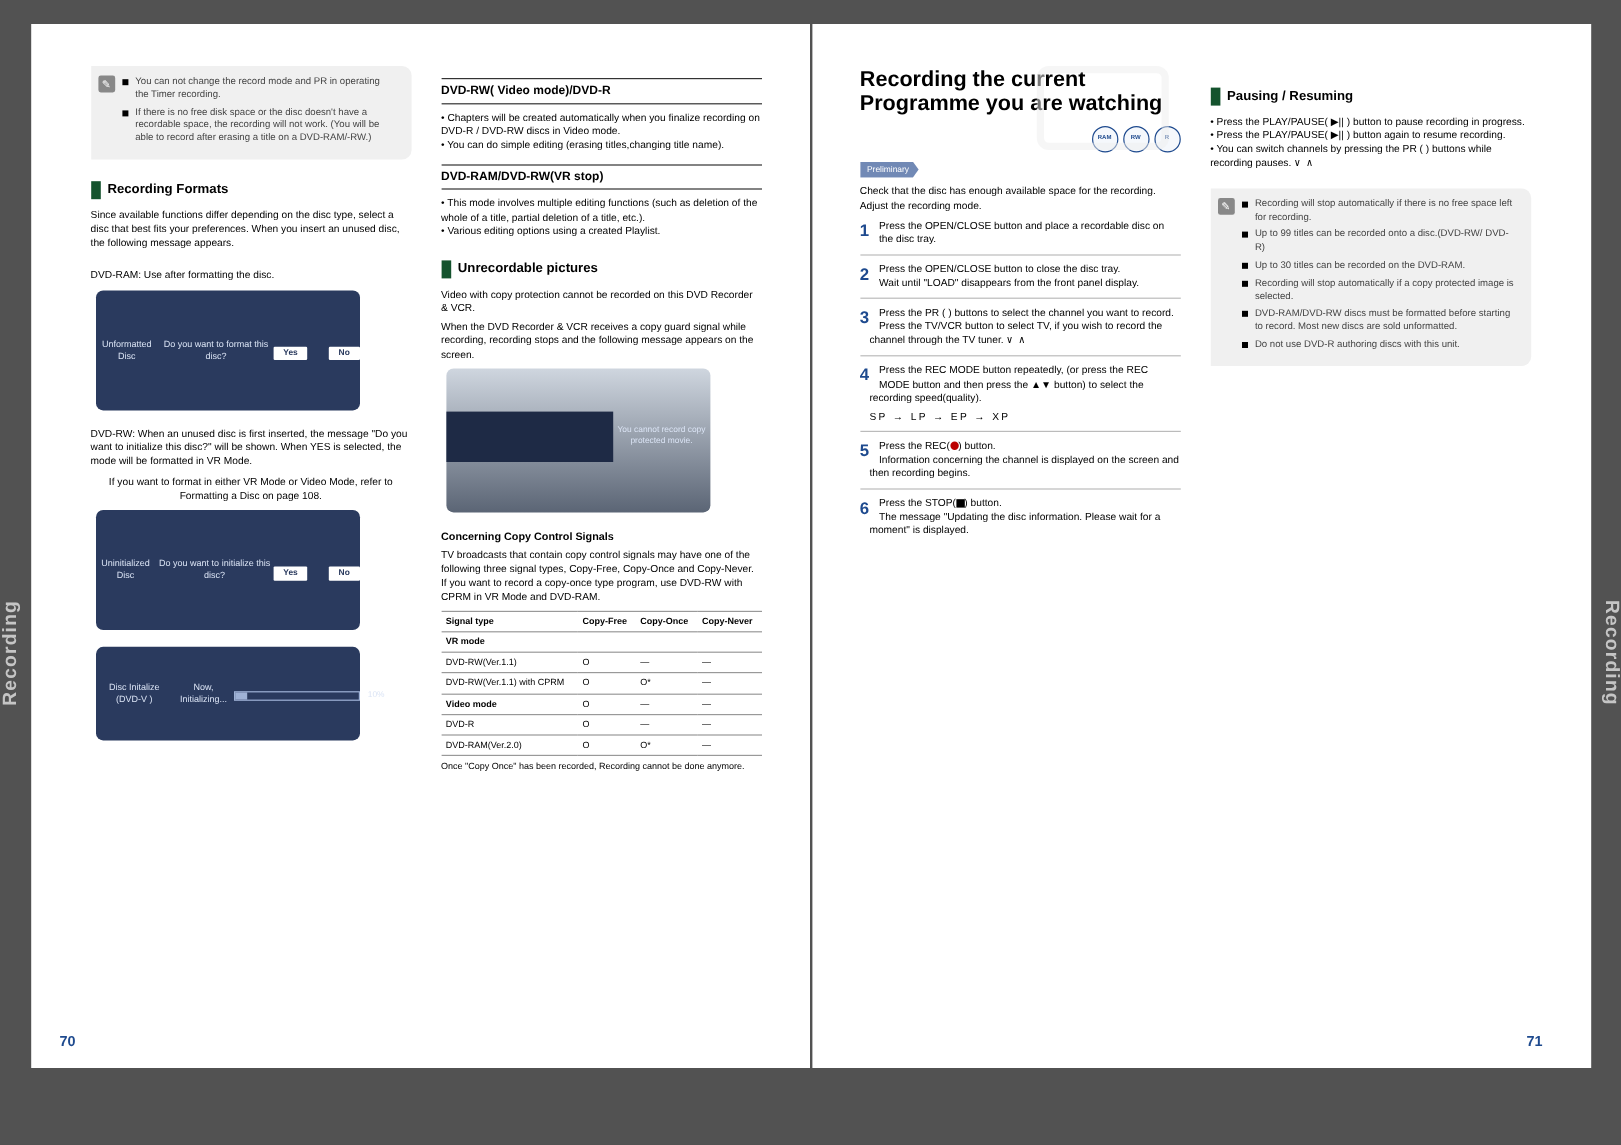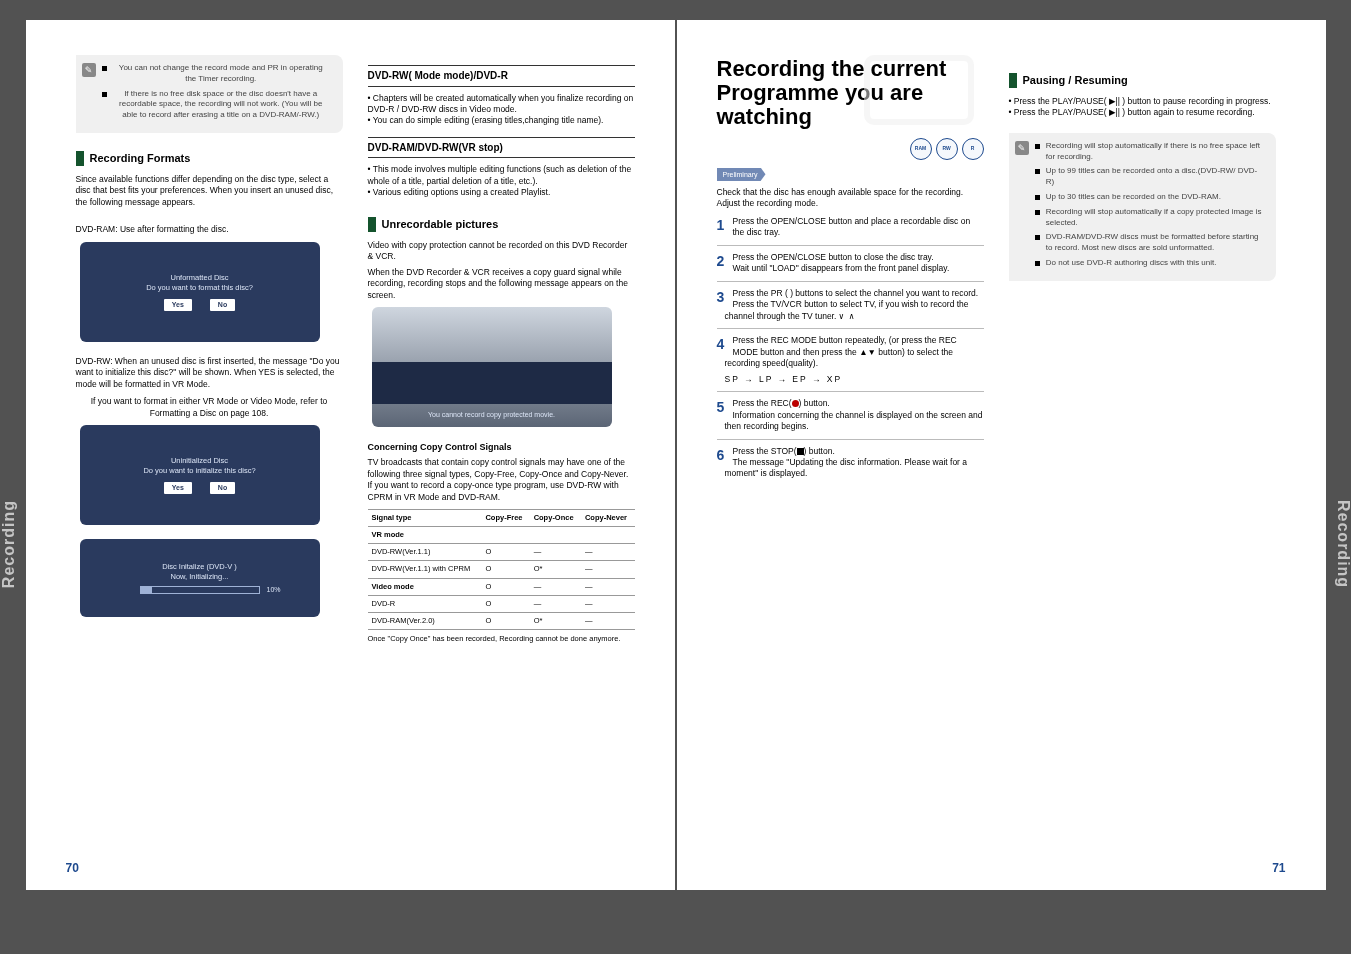--- a/index.html
+++ b/index.html
@@ -45,22 +45,22 @@
     border-left:8px solid #14532d; padding-left:6px;
     margin: 18px 0 8px 0; color:#000;
   }
   .sub-head {
     font-weight:bold; font-size:10px;
     border-top:1px solid #333; border-bottom:1px solid #333;
     padding:3px 0; margin: 10px 0 6px 0;
   }
   .screen {
     background:#2a3a5e; border-radius:6px;
-    color:#dbe4f5; width:240px; height:100px;
-    display:flex; flex-direction:column; justify-content:center; align-items:center;
+    color:#dbe4f5; width:220px; height:100px;
+    display:flex; flex-direction:row; justify-content:center; align-items:center;
     font-size:7.5px; margin: 6px 0 14px 4px; text-align:center;
   }
   .screen .btns { margin-top:6px; display:flex; gap:18px;}
   .screen .btn { background:#fff; color:#2a3a5e; font-size:7px; padding:1px 8px; border-radius:1px; font-weight:bold;}
   .screen.photo {
     background: linear-gradient(#cfd6df,#5b6575);
     justify-content:flex-end; padding:0; height:120px;
   }
   .screen.photo .bar { width:100%; height:42px; background:#1e2a45; margin-bottom:6px;}
   .progress { width:120px; height:8px; border:1px solid #9fb2d6; position:relative; margin-top:4px;}
@@ -73,23 +73,23 @@
     border-top:1px solid #999; border-bottom:1px solid #999;
     padding:3px 4px; text-align:left; vertical-align:top;
   }
   .side-tab {
     position:absolute; writing-mode:vertical-rl;
     font-weight:bold; color:#c5c5c5; font-size:16px; letter-spacing:1px;
   }
   .side-tab.left { left:-28px; top:480px; transform:rotate(180deg);}
   .side-tab.right { right:-28px; top:480px;}
   .pagenum { position:absolute; bottom:14px; font-weight:bold; font-size:12px; color:#1e4a8e;}
-  .pagenum.l { left:40px;} .pagenum.r { right:40px;}
+  .pagenum.l { left:24px;} .pagenum.r { right:40px;}
   .hero {
-    font-size:22px; font-weight:bold; color:#000;
+    font-size:18px; font-weight:bold; color:#000;
     line-height:1.1; margin-bottom:0;
   }
   .hero-bg {
     position:relative; padding: 12px 10px 4px 0; margin-top:-10px;
   }
   .hero-bg .ghost {
     position:absolute; right:10px; top:10px; width:110px; height:70px;
     border:6px solid #eee; border-radius:10px; opacity:.5;
   }
   .disc-row { display:flex; gap:4px; justify-content:flex-end; margin:4px 0 8px 0;}
@@ -115,21 +115,21 @@
 <div class="spread">
 
 <div class="page left">
   <div class="side-tab left">Recording</div>
 
   <div class="col-wrap">
 
     <div class="col">
       <div class="note-block">
         <span class="note-icon">✎</span>
-        <div style="display:inline-block; width:calc(100% - 24px); vertical-align:top;text-align:center;">
+        <div style="display:inline-block; width:calc(100% - 24px); vertical-align:top;">
           <div class="bullet">
                 <span class="sq"></span>
                 <span>You can not change the record mode and PR in operating the Timer recording.</span>
               </div>
           <div class="bullet">
                 <span class="sq"></span>
                 <span>If there is no free disk space or the disc doesn't have a recordable space, the recording will not work. (You will be able to record after erasing a title on a DVD-RAM/-RW.)</span>
               </div>
         </div>
       </div>
@@ -163,21 +163,21 @@
         <div>Disc Initalize (DVD-V   )</div>
         <div>Now, Initializing...</div>
         <div class="progress">
           <div class="fill"></div>
               <span class="pct">10%</span>
         </div>
       </div>
     </div>
 
     <div class="col">
-      <div class="sub-head">DVD-RW( Mode mode)/DVD-R</div>
+      <div class="sub-head">DVD-RW( Video mode)/DVD-R</div>
       <div>• <span>Chapters will be created automatically when you finalize recording on DVD-R / DVD-RW discs in Video mode.</span></div>
       <div>• <span>You can do simple editing (erasing titles,changing title name).</span></div>
 
       <div class="sub-head">DVD-RAM/DVD-RW(VR stop)</div>
       <div>• <span>This mode involves multiple editing functions (such as deletion of the whole of a title, partial deletion of a title, etc.).</span></div>
       <div>• <span>Various editing options using a created Playlist.</span></div>
 
       <div class="sec-head">Unrecordable pictures</div>
       <div>Video with copy protection cannot be recorded on this DVD Recorder &amp; VCR.</div>
       <div style="margin-top:4px;">When the DVD Recorder &amp; VCR receives a copy guard signal while recording, recording stops and the following message appears on the screen.</div>
@@ -285,20 +285,21 @@
       <div class="step" style="border-bottom:none;">
         <span class="n">6</span>
         <div class="t">Press the STOP(<span class="stop-sq"></span>) button.<br><span>The message "Updating the disc information. Please wait for a moment" is displayed.</span></div>
       </div>
     </div>
 
     <div class="col">
       <div class="sec-head">Pausing / Resuming</div>
       <div>• <span>Press the PLAY/PAUSE( ▶|| ) button to pause recording in progress.</span></div>
       <div>• <span>Press the PLAY/PAUSE( ▶|| ) button again to resume recording.</span></div>
+      <div>• <span>You can switch channels by pressing the PR (      ) buttons while recording pauses.</span> <span style="font-family:monospace;">∨  ∧</span></div>
 
       <div class="note-block" style="margin-top:14px;">
         <span class="note-icon">✎</span>
         <div style="display:inline-block; width:calc(100% - 24px); vertical-align:top;">
           <div class="bullet">
                 <span class="sq"></span>
                 <span>Recording will stop automatically if there is no free space left for recording.</span>
               </div>
           <div class="bullet">
                 <span class="sq"></span>

